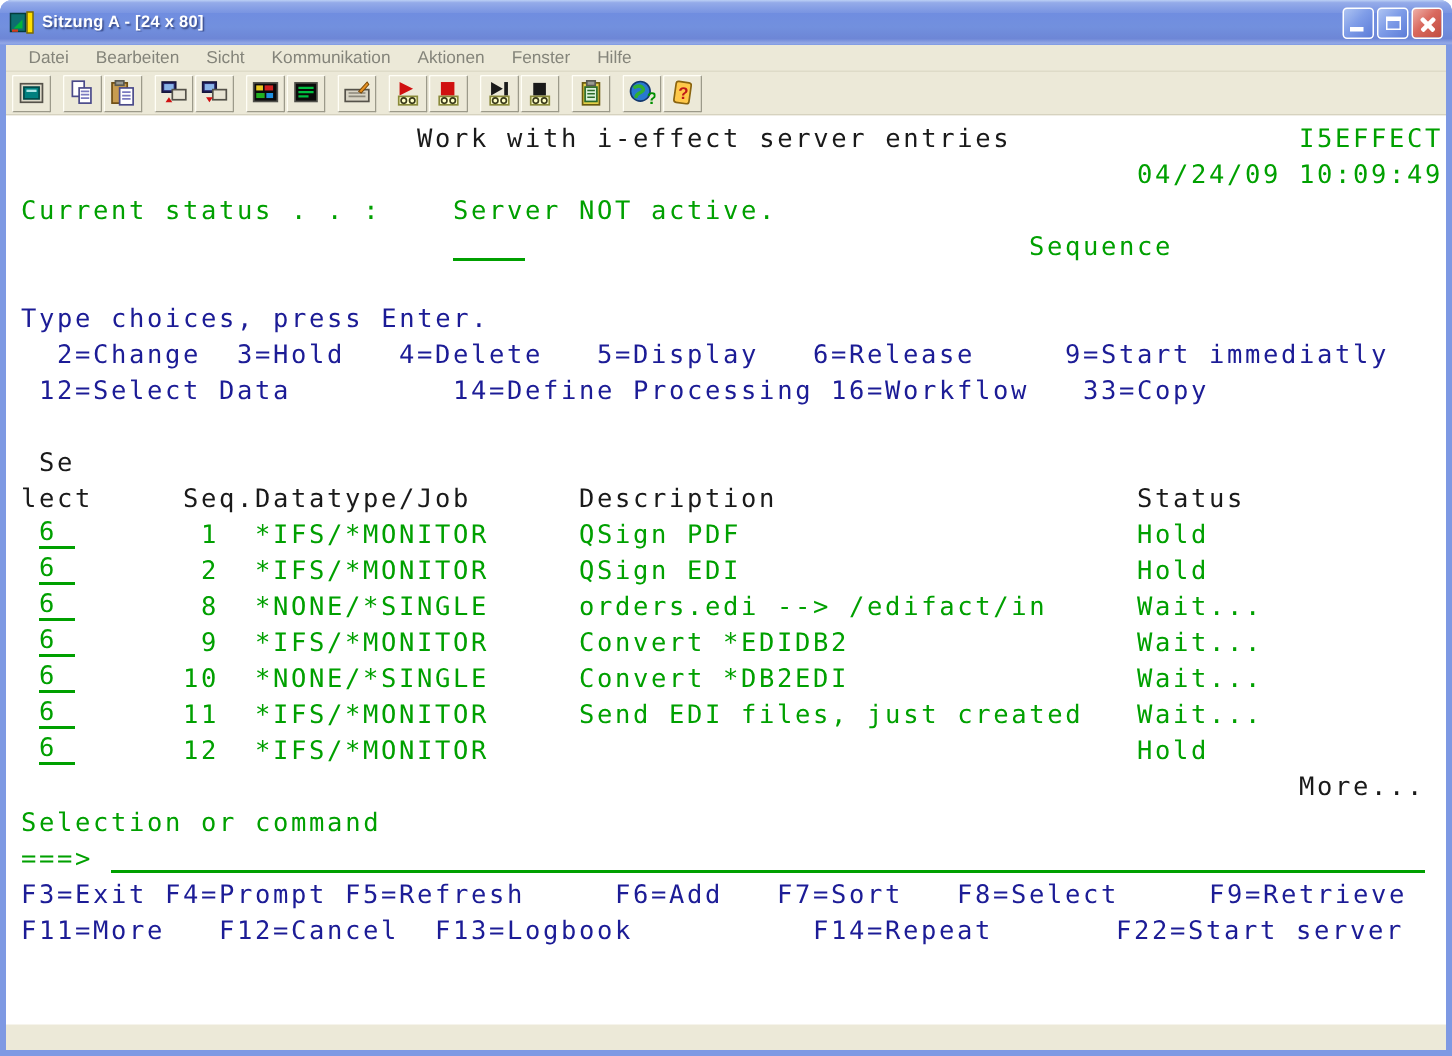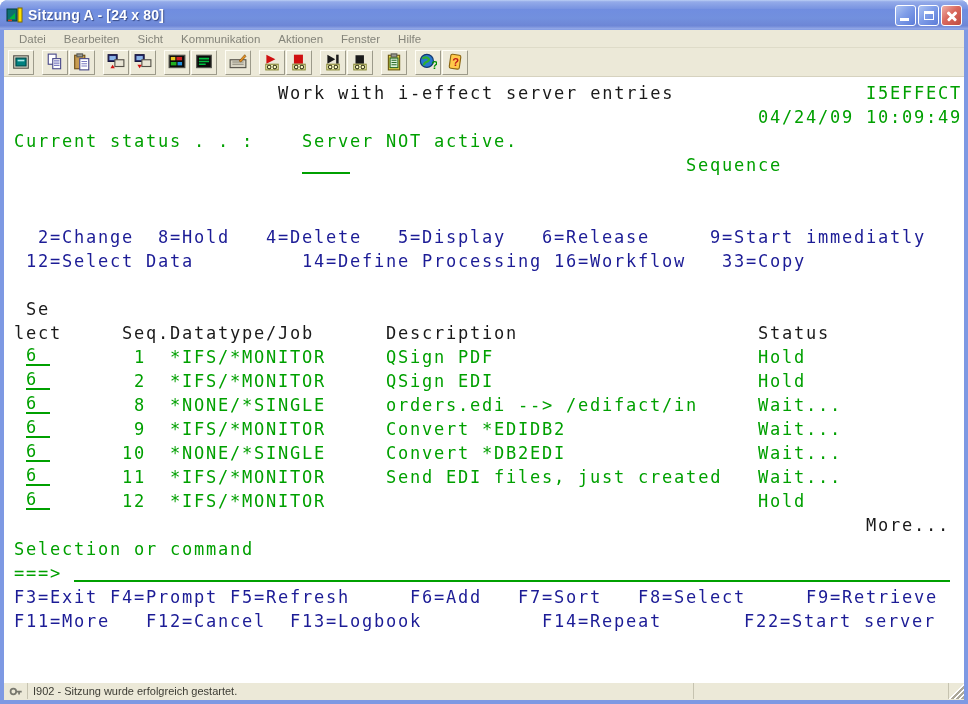--- a/index.html
+++ b/index.html
@@ -7,21 +7,21 @@
   body { font-family: "Liberation Sans", sans-serif; }
 
   .window { width: 968px; height: 704px; display:flex; flex-direction:column;
             border-radius: 8px 8px 0 0; overflow:hidden; background:#7e99e3; }
 
   
   .titlebar { height:30px; flex:0 0 30px; display:flex; align-items:center; padding:0 6px;
     background: linear-gradient(to bottom,#bcd0f5 0%,#94abe9 6%,#7893e1 30%,#708de0 30%,#7290de 60%,#6d86d6 86%,#93a8e6 96%,#7e99e3 100%);
   }
   .titlebar .app-icon { width:17px; height:17px; margin-right:5px; flex:0 0 auto; }
-  .title-text { color:#fff; font-weight:bold; font-size:14px; letter-spacing:.2px;
+  .title-text { color:#fff; font-weight:bold; font-size:11px; letter-spacing:.2px;
                 text-shadow:1px 1px 1px rgba(10,20,70,.55); flex:1 1 auto; white-space:nowrap; overflow:hidden; }
   .win-btns { display:flex; gap:2px; }
   .win-btn { width:21px; height:21px; border:1px solid #fff; border-radius:3px;
              display:flex; align-items:center; justify-content:center; position:relative; }
   .btn-blue { background: linear-gradient(135deg,#aec4f2 0%,#7f9de8 45%,#5c7cd8 100%); }
   .btn-red  { background: linear-gradient(135deg,#efb0a8 0%,#d9695e 45%,#c04b40 100%); }
   .glyph-min { position:absolute; left:4px; bottom:4px; width:9px; height:3px; background:#fff; }
   .glyph-max { width:10px; height:9px; border:1px solid #fff; border-top:3px solid #fff; }
   .glyph-x1,.glyph-x2 { position:absolute; width:12px; height:2.5px; background:#fff; left:4px; top:9px; border-radius:1px;}
   .glyph-x1 { transform:rotate(45deg);} .glyph-x2 { transform:rotate(-45deg);}
@@ -228,22 +228,23 @@
 
     <div class="terminal">
         <span class="seg c-k" style="left: 274px; top: 4px;">Work with i-effect server entries</span>
         <span class="seg c-g" style="left: 862px; top: 4px;">I5EFFECT</span>
         <span class="seg c-g" style="left: 754px; top: 28px;">04/24/09</span>
         <span class="seg c-g" style="left: 862px; top: 28px;">10:09:49</span>
         <span class="seg c-g" style="left: 10px; top: 52px;">Current status . . :</span>
         <span class="seg c-g" style="left: 298px; top: 52px;">Server NOT active.</span>
         <span class="seg c-g fld" style="left: 298px; top: 76px; width: 48px;"></span>
         <span class="seg c-g" style="left: 682px; top: 76px;">Sequence</span>
+        <span class="seg c-n" style="left: 10px; top: 124px;">Type choices, press Enter.</span>
         <span class="seg c-n" style="left: 34px; top: 148px;">2=Change</span>
-        <span class="seg c-n" style="left: 154px; top: 148px;">8=Hold</span>
+        <span class="seg c-n" style="left: 154px; top: 148px;">3=Hold</span>
         <span class="seg c-n" style="left: 262px; top: 148px;">4=Delete</span>
         <span class="seg c-n" style="left: 394px; top: 148px;">5=Display</span>
         <span class="seg c-n" style="left: 538px; top: 148px;">6=Release</span>
         <span class="seg c-n" style="left: 706px; top: 148px;">9=Start immediatly</span>
         <span class="seg c-n" style="left: 22px; top: 172px;">12=Select Data</span>
         <span class="seg c-n" style="left: 298px; top: 172px;">14=Define Processing</span>
         <span class="seg c-n" style="left: 550px; top: 172px;">16=Workflow</span>
         <span class="seg c-n" style="left: 718px; top: 172px;">33=Copy</span>
         <span class="seg c-k" style="left: 22px; top: 220px;">Se</span>
         <span class="seg c-k" style="left: 10px; top: 244px;">lect</span>
@@ -296,26 +297,15 @@
         <span class="seg c-n" style="left: 514px; top: 508px;">F7=Sort</span>
         <span class="seg c-n" style="left: 634px; top: 508px;">F8=Select</span>
         <span class="seg c-n" style="left: 802px; top: 508px;">F9=Retrieve</span>
         <span class="seg c-n" style="left: 10px; top: 532px;">F11=More</span>
         <span class="seg c-n" style="left: 142px; top: 532px;">F12=Cancel</span>
         <span class="seg c-n" style="left: 286px; top: 532px;">F13=Logbook</span>
         <span class="seg c-n" style="left: 538px; top: 532px;">F14=Repeat</span>
         <span class="seg c-n" style="left: 718px; top: 532px; margin-left: 22px;">F22=Start server</span>
       </div>
 
-    <div class="statusbar">
-      <div class="sb-icon-panel">
-        <svg width="14" height="13" viewBox="0 0 16 14">
-          <circle cx="5" cy="7" r="3.2" fill="none" stroke="#78786e" stroke-width="2"></circle>
-          <path d="M8.2 7 H14.5 M11.5 7 V10.5" fill="none" stroke="#78786e" stroke-width="2"></path>
-        </svg>
-      </div>
-      <div class="sb-msg">I902 - Sitzung wurde erfolgreich gestartet.</div>
-      <div class="sb-spare"></div>
-      <div class="sb-grip"></div>
-    </div>
 
   </div>
 </div>
 
 </body></html>

